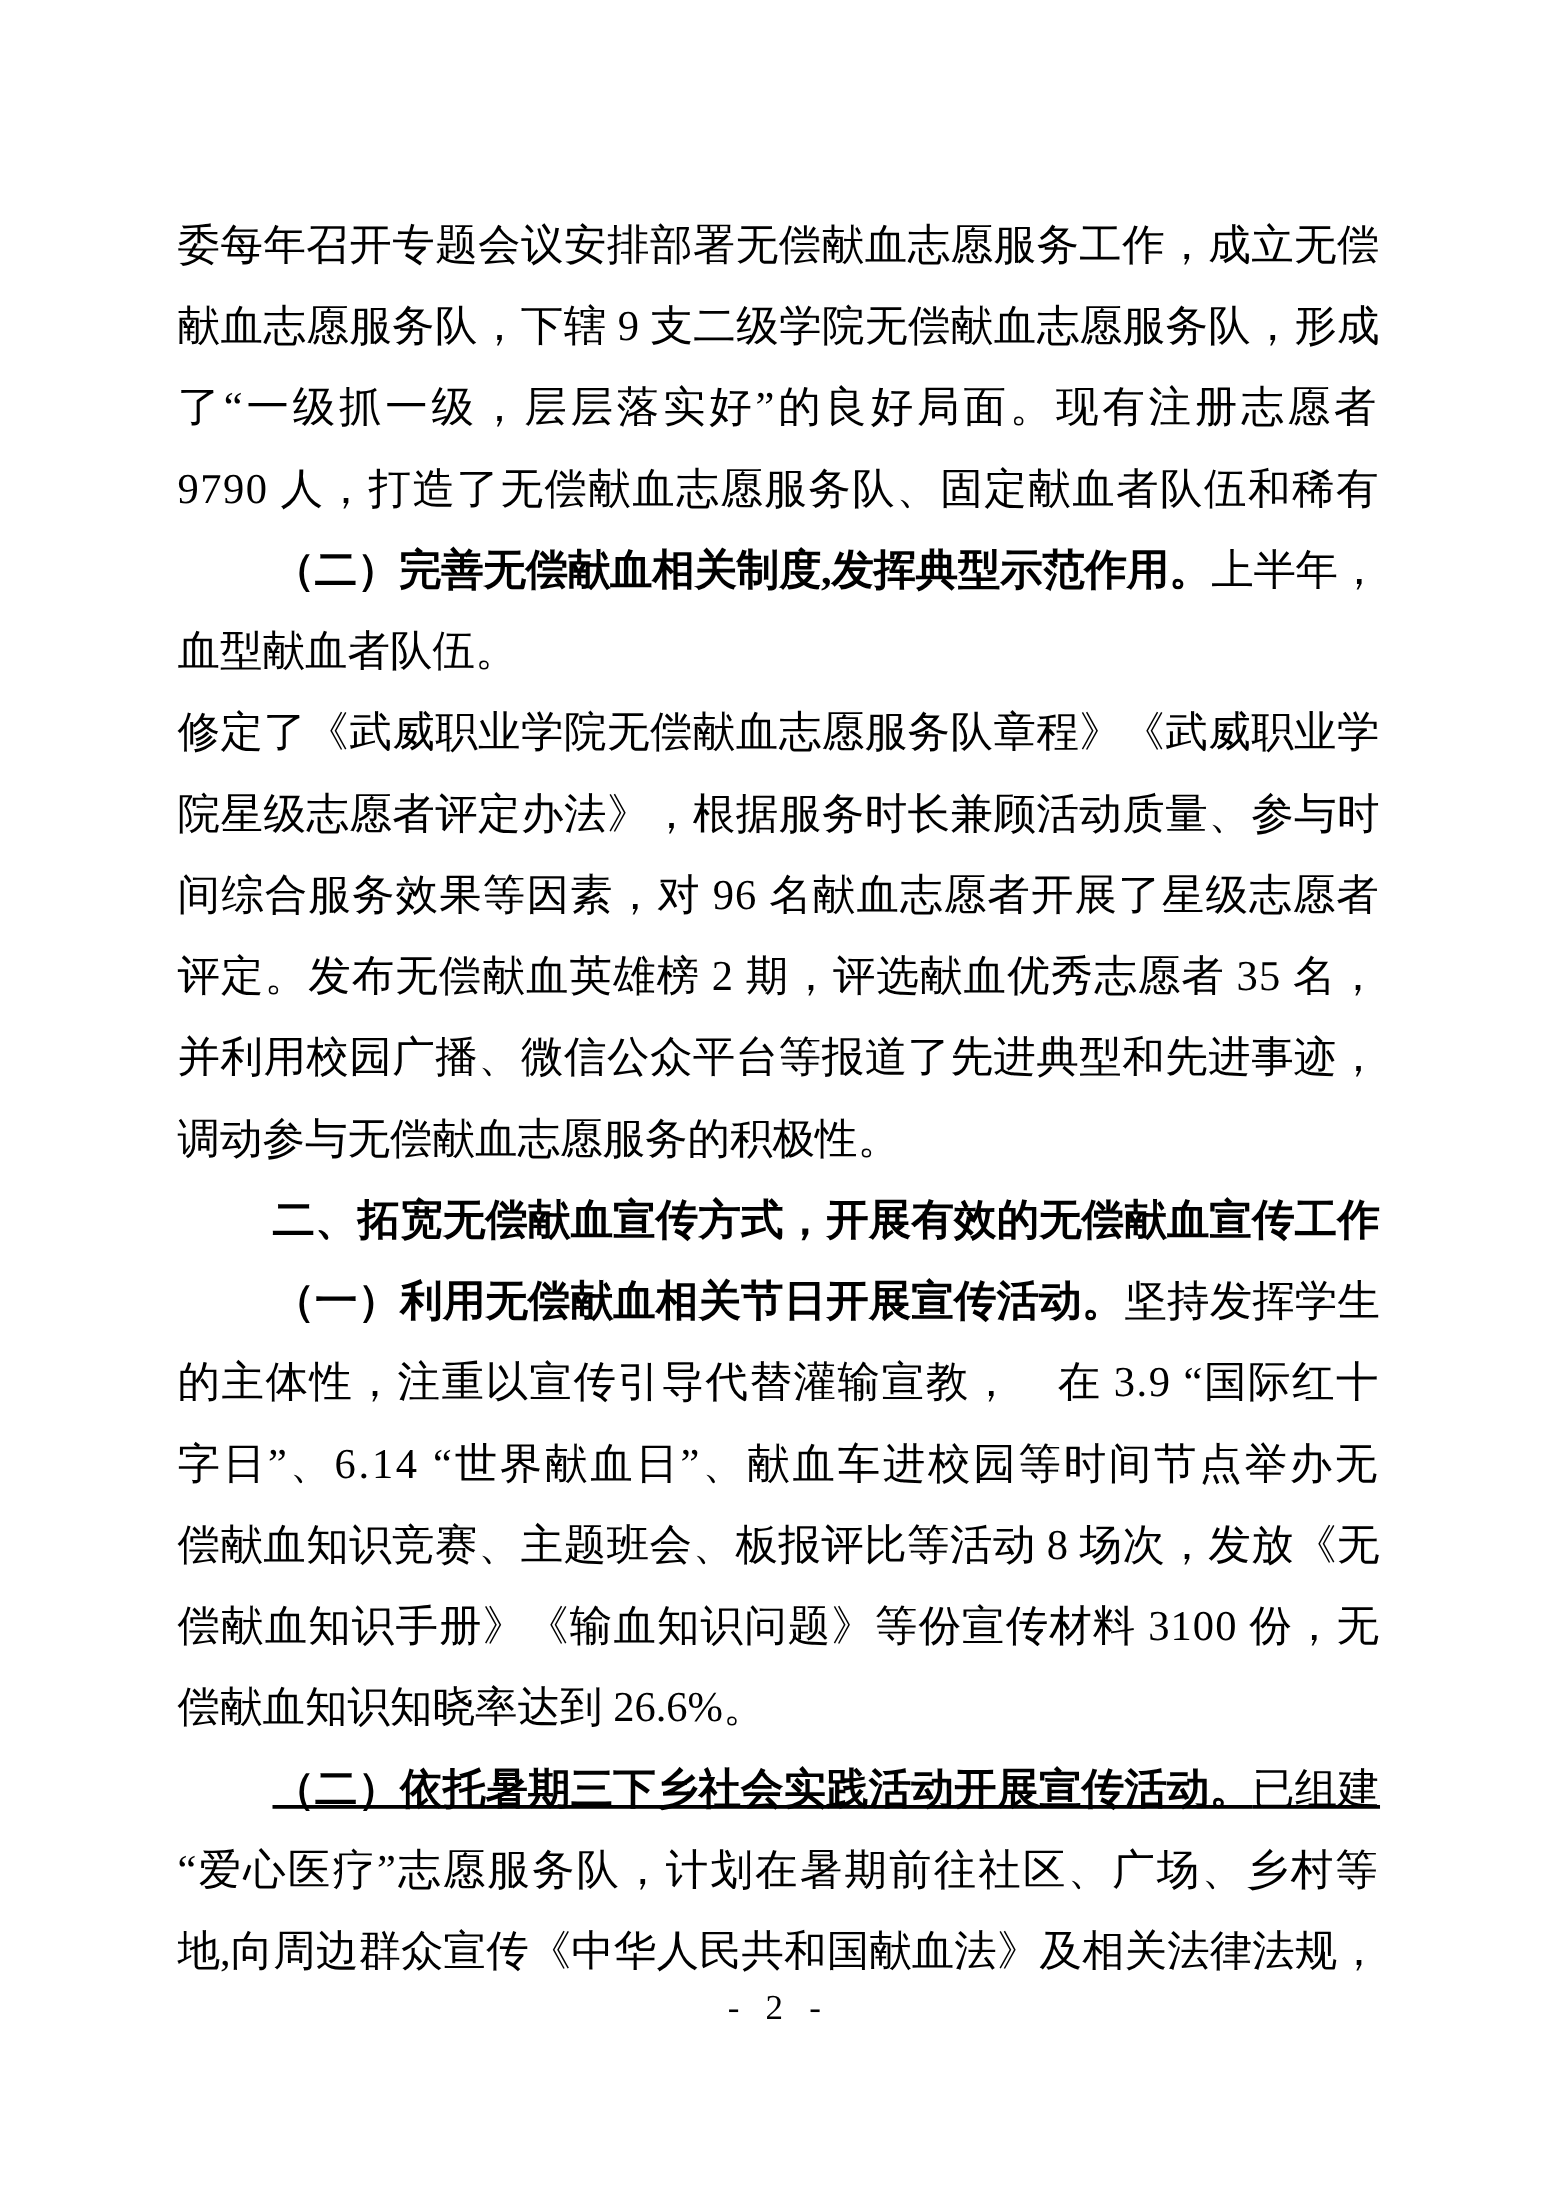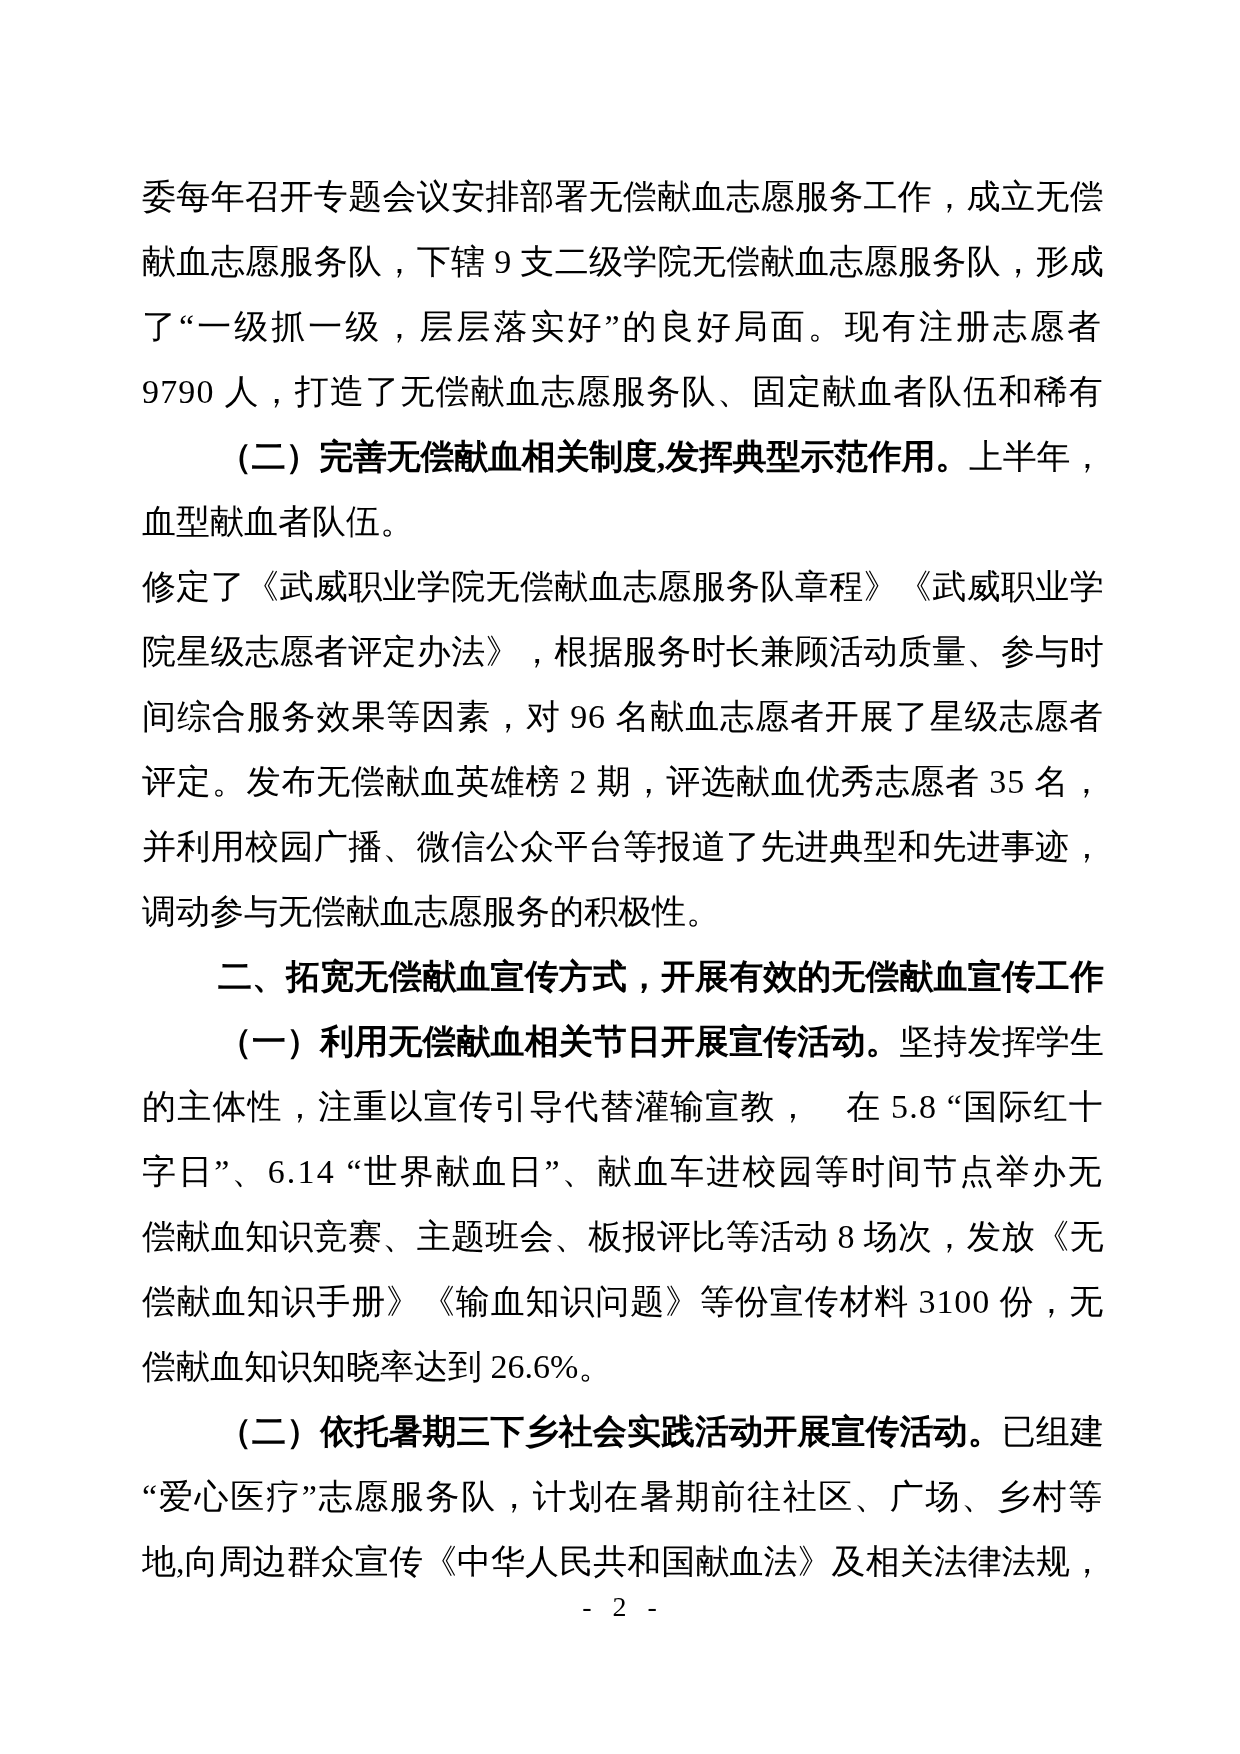--- a/index.html
+++ b/index.html
@@ -69,25 +69,25 @@
       <div class="doc-line indent" style="letter-spacing: -0.240741px;"><span><span class="seg-lead">（二）完善无偿献血相关制度,发挥典型示范作用。</span><span class="seg-body">上半年，</span></span></div>
       <div class="doc-line"><span><span class="seg-body">血型献血者队伍。</span></span></div>
       <div class="doc-line" style="letter-spacing: 0.357143px;"><span><span class="seg-body">修定了《武威职业学院无偿献血志愿服务队章程》《武威职业学</span></span></div>
       <div class="doc-line" style="letter-spacing: 0.357143px;"><span><span class="seg-body">院星级志愿者评定办法》，根据服务时长兼顾活动质量、参与时</span></span></div>
       <div class="doc-line" style="letter-spacing: 0.9px;"><span><span class="seg-body">间综合服务效果等因素，对 96 名献血志愿者开展了星级志愿者</span></span></div>
       <div class="doc-line" style="letter-spacing: 0.84375px;"><span><span class="seg-body">评定。发布无偿献血英雄榜 2 期，评选献血优秀志愿者 35 名，</span></span></div>
       <div class="doc-line" style="letter-spacing: 0.357143px;"><span><span class="seg-body">并利用校园广播、微信公众平台等报道了先进典型和先进事迹，</span></span></div>
       <div class="doc-line"><span><span class="seg-body">调动参与无偿献血志愿服务的积极性。</span></span></div>
       <div class="doc-line indent" style="letter-spacing: 0.0769231px;"><span><span class="seg-heading">二、拓宽无偿献血宣传方式，开展有效的无偿献血宣传工作</span></span></div>
       <div class="doc-line indent" style="letter-spacing: 0.0769231px;"><span><span class="seg-lead">（一）利用无偿献血相关节日开展宣传活动。</span><span class="seg-body">坚持发挥学生</span></span></div>
-      <div class="doc-line" style="letter-spacing: 1.20665px;"><span><span class="seg-body">的主体性，注重以宣传引导代替灌输宣教，　在 5.8 “国际红十</span></span></div>
+      <div class="doc-line" style="letter-spacing: 1.20665px;"><span><span class="seg-body">的主体性，注重以宣传引导代替灌输宣教，　在 3.9 “国际红十</span></span></div>
       <div class="doc-line" style="letter-spacing: 2.15222px;"><span><span class="seg-body">字日”、6.14 “世界献血日”、献血车进校园等时间节点举办无</span></span></div>
       <div class="doc-line" style="letter-spacing: 0.333333px;"><span><span class="seg-body">偿献血知识竞赛、主题班会、板报评比等活动 8 场次，发放《无</span></span></div>
       <div class="doc-line" style="letter-spacing: 0.870968px;"><span><span class="seg-body">偿献血知识手册》《输血知识问题》等份宣传材料 3100 份，无</span></span></div>
       <div class="doc-line"><span><span class="seg-body">偿献血知识知晓率达到 26.6%。</span></span></div>
-      <div class="doc-line indent" style="letter-spacing: 0.0769231px;"><span><span class="seg-lead">（二）依托暑期三下乡社会实践活动开展宣传活动。</span><span class="seg-body">已组建</span></span></div>
+      <div class="doc-line indent" style="letter-spacing: 0.0769231px; text-decoration: underline;"><span><span class="seg-lead">（二）依托暑期三下乡社会实践活动开展宣传活动。</span><span class="seg-body">已组建</span></span></div>
       <div class="doc-line" style="letter-spacing: 1.70759px;"><span><span class="seg-body">“爱心医疗”志愿服务队，计划在暑期前往社区、广场、乡村等</span></span></div>
       <div class="doc-line" style="letter-spacing: 0.0517241px;"><span><span class="seg-body">地,向周边群众宣传《中华人民共和国献血法》及相关法律法规，</span></span></div>
     </div>
   <div class="page-footer">
     <span>- 2 -</span>
   </div>
 </div>
 
 </body></html>

